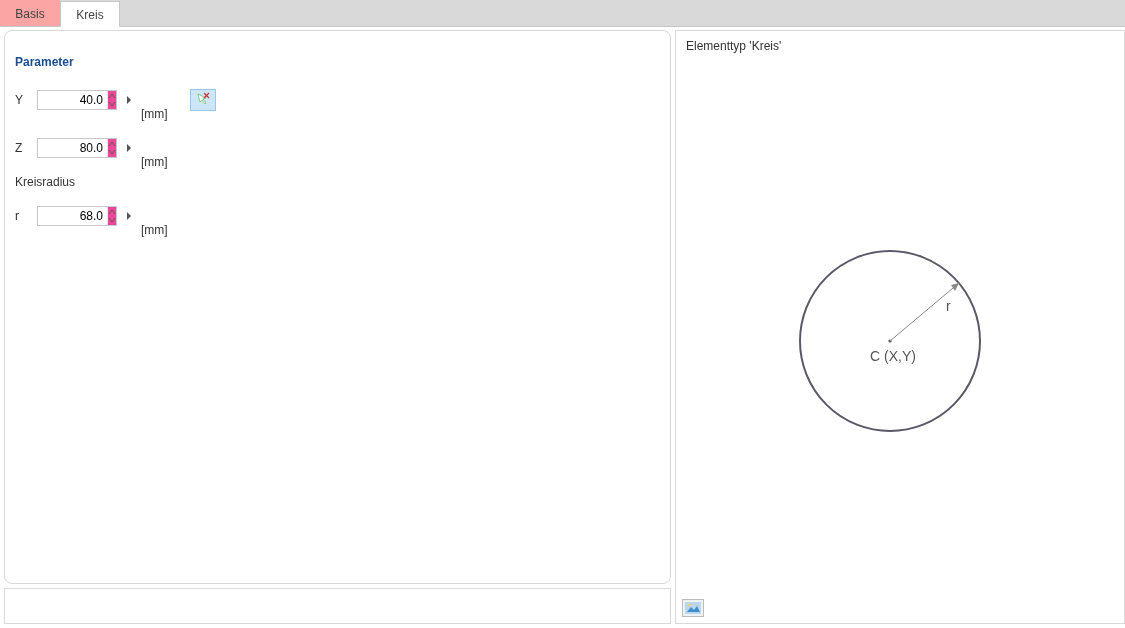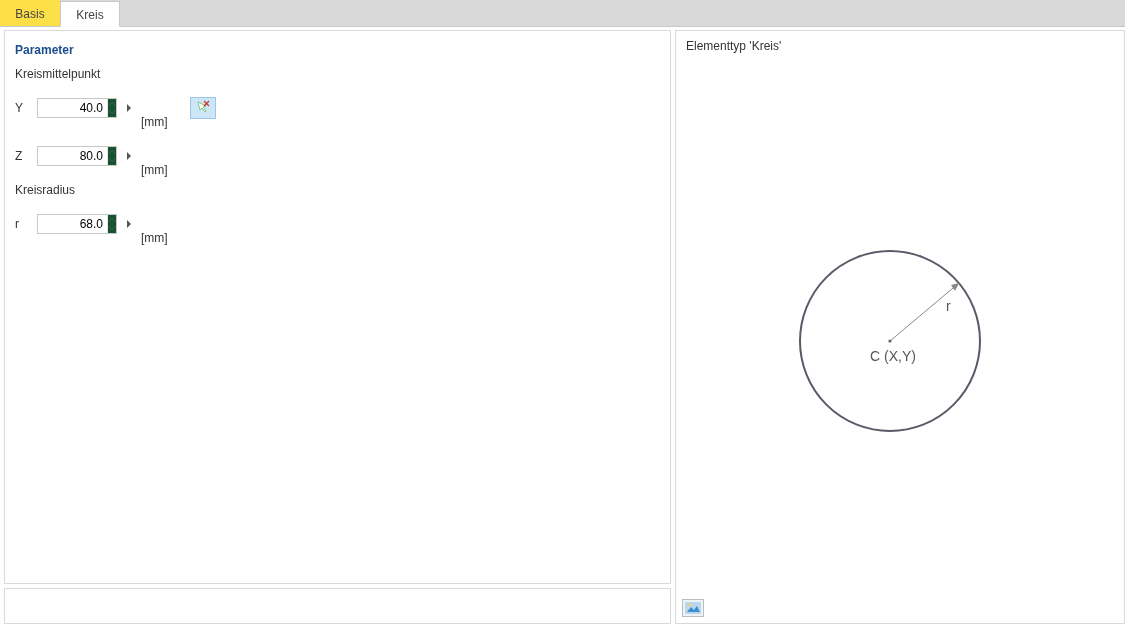--- a/index.html
+++ b/index.html
@@ -18,21 +18,21 @@
     border-bottom: 1px solid #c8c8c8;
     display: flex;
     align-items: flex-end;
   }
   .tab {
     height: 26px;
     line-height: 26px;
     padding: 0 14px;
     min-width: 60px;
     text-align: center;
-    background: #fde047;
+    background: #fca5a5;
     border: 1px solid transparent;
     border-bottom: none;
     cursor: pointer;
     color: #444;
   }
   .tab.active {
     background: #fff;
     border: 1px solid #c8c8c8;
     border-bottom: 1px solid #fff;
     position: relative;
@@ -49,21 +49,22 @@
     flex-direction: column;
     padding: 3px 4px 4px 4px;
     gap: 4px;
   }
   .panel {
     border: 1px solid #d9d9d9;
     background: #fff;
   }
   .panel-main {
     flex: 1;
-    padding: 12px 10px;
+    padding: 24px 10px;
+    border-radius: 8px;
   }
   .panel-bottom {
     height: 36px;
   }
   .right-col {
     flex: 1;
     padding: 3px 0 4px 0;
   }
   .panel-right {
     border: 1px solid #d9d9d9;
@@ -88,21 +89,21 @@
     gap: 6px;
   }
   .param-label {
     width: 16px;
     color: #333;
   }
   .num-input-wrap {
     display: flex;
     align-items: stretch;
     border: 1px solid #c8c8c8;
-    background: #14532d;
+    background: #ec4899;
     height: 20px;
     width: 80px;
   }
   .num-input {
     border: none;
     width: 100%;
     text-align: right;
     padding: 0 4px;
     font-size: 12px;
     font-family: inherit;
@@ -170,21 +171,20 @@
   <div class="tab">Basis</div>
   <div class="tab active">Kreis</div>
 </div>
 
 <div class="workarea">
 
   <div class="left-col">
     <div class="panel panel-main">
       <div class="section-title">Parameter</div>
 
-      <div class="group-label">Kreismittelpunkt</div>
 
       <div class="param-row">
         <div class="param-label">Y</div>
         <div class="num-input-wrap">
           <input class="num-input" value="40.0" style="">
           <div class="spinner">
             <svg width="8" height="8" viewBox="0 0 8 8">
                 <path d="M1 6 L4 2 L7 6" fill="none" stroke="#555" stroke-width="1"></path>
               </svg>
             <svg width="8" height="8" viewBox="0 0 8 8">

